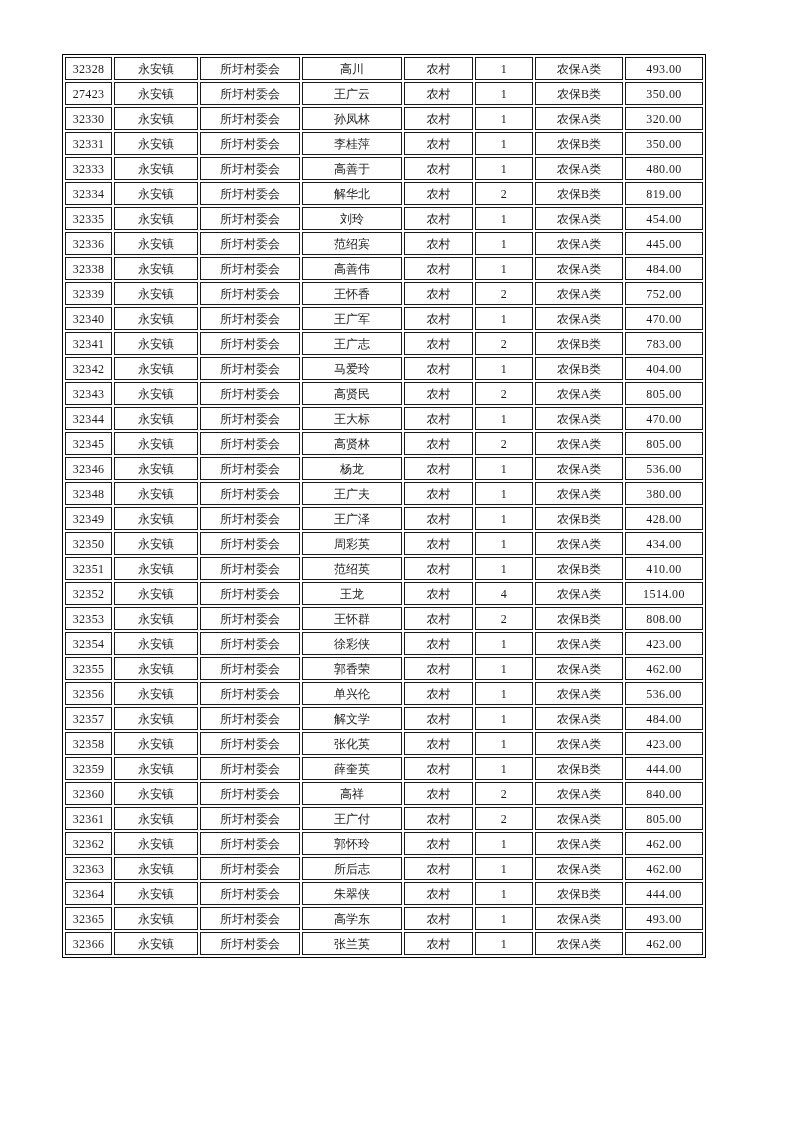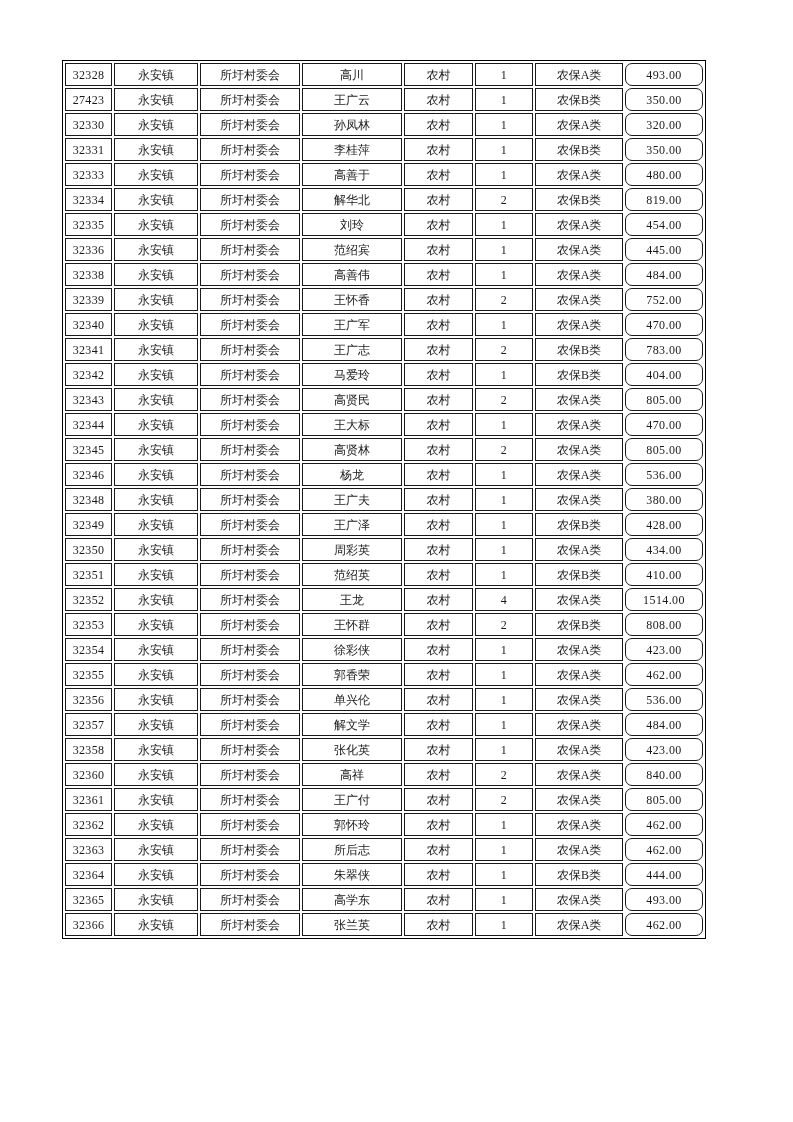--- a/index.html
+++ b/index.html
@@ -11,21 +11,21 @@
     position: relative;
     width: 793px;
     height: 1122px;
     background: #ffffff;
     overflow: hidden;
     font-family: "Liberation Serif", "DejaVu Serif", serif;
   }
   table.roster {
     position: absolute;
     left: 62px;
-    top: 60px;
+    top: 54px;
     width: 555px;
     table-layout: fixed;
     border-collapse: separate;
     border-spacing: 2px;
     border: 1px solid #000000;
     background: #ffffff;
   }
   table.roster td {
     border: 1px solid #1a1a1a;
     box-sizing: border-box;
@@ -38,21 +38,20 @@
     color: #1a1a1a;
     white-space: nowrap;
     overflow: hidden;
   }
   table.roster td.num {
     font-family: "Liberation Serif", "DejaVu Serif", serif;
     letter-spacing: 0.3px;
   }
   table.roster td.amount {
     letter-spacing: 0.4px;
-    border-radius: 7px;
   }
   col.c0 { width: 47px; }
   col.c1 { width: 84px; }
   col.c2 { width: 100px; }
   col.c3 { width: 100px; }
   col.c4 { width: 69px; }
   col.c5 { width: 58px; }
   col.c6 { width: 88px; }
   col.c7 { width: 78px; }
 </style>
@@ -346,20 +345,30 @@
           <td class="num">32358</td>
           <td>永安镇</td>
           <td>所圩村委会</td>
           <td>张化英</td>
           <td>农村</td>
           <td class="num">1</td>
           <td>农保A类</td>
           <td class="num amount">423.00</td>
         </tr>
         <tr>
+          <td class="num">32359</td>
+          <td>永安镇</td>
+          <td>所圩村委会</td>
+          <td>薛奎英</td>
+          <td>农村</td>
+          <td class="num">1</td>
+          <td>农保B类</td>
+          <td class="num amount">444.00</td>
+        </tr>
+        <tr>
           <td class="num">32360</td>
           <td>永安镇</td>
           <td>所圩村委会</td>
           <td>高祥</td>
           <td>农村</td>
           <td class="num">2</td>
           <td>农保A类</td>
           <td class="num amount">840.00</td>
         </tr>
         <tr>

